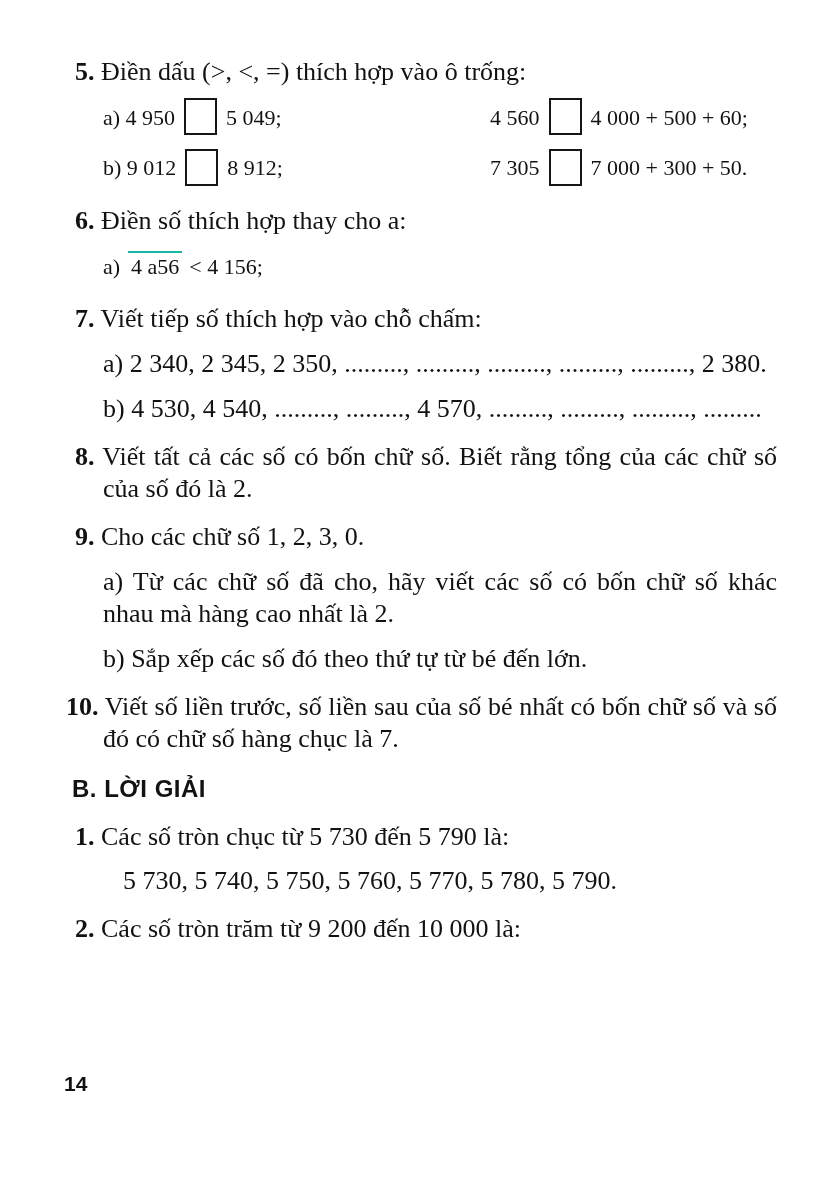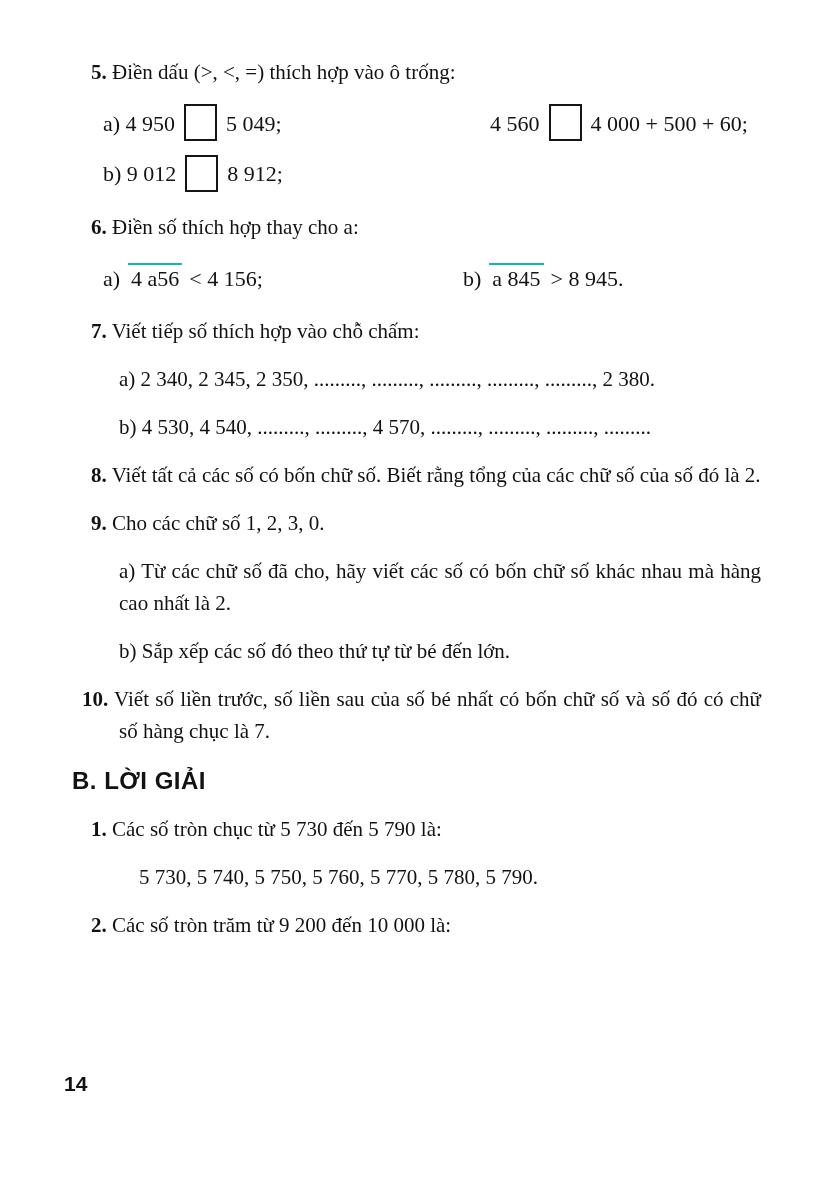--- a/index.html
+++ b/index.html
@@ -7,21 +7,21 @@
     width: 813px; height: 1200px;
     background: #ffffff;
     font-family: "Liberation Serif", "DejaVu Serif", serif;
     color: #121212;
     position: relative;
     overflow: hidden;
   }
   .page-content {
     padding: 56px 36px 0 75px;
   }
-  p { margin: 16px; font-size: 21px; line-height: 32px; font-family: Liberation Serif, serif; }
+  p { margin: 0; font-size: 26px; line-height: 32px; font-family: Liberation Serif, serif; }
   .ex-head { padding-left: 28px; text-indent: -28px; margin-top: 16px; }
   .ex-head.first { margin-top: 0; }
   .hang-10 { text-indent: -37px; }
   .num { font-weight: bold; }
   .sub { padding-left: 28px; margin-top: 13px; }
   .just { text-align: justify; }
   .pair-row {
     display: flex; align-items: center;
     padding-left: 28px; margin-top: 10px;
     font-size: 22px; line-height: 40px;
@@ -71,31 +71,31 @@
         <span>a) 4 950</span><span class="box"></span><span>5 049;</span>
       </div>
       <div class="pair-right">
         <span>4 560</span><span class="box"></span><span>4 000 + 500 + 60;</span>
       </div>
     </div>
     <div class="pair-row">
       <div class="pair-left w5">
         <span>b) 9 012</span><span class="box"></span><span>8 912;</span>
       </div>
+      <div class="pair-right">
+        <span>7 305</span><span class="box"></span><span>7 000 + 300 + 50.</span>
+      </div>
     </div>
   </section>
 
   <section>
     <p class="ex-head"><span class="num">6.</span> <span>Điền số thích hợp thay cho a:</span></p>
     <div class="pair-row">
       <div class="pair-left">
         <span class="lbl">a)</span><span class="over">4 a56</span><span>&lt; 4 156;</span>
-      </div>
-      <div class="pair-right">
-        <span class="lbl">b)</span><span class="over">a 845</span><span>&gt; 8 945.</span>
       </div>
     </div>
   </section>
 
   <section>
     <p class="ex-head"><span class="num">7.</span> <span>Viết tiếp số thích hợp vào chỗ chấm:</span></p>
     <p class="sub">a) 2 340, 2 345, 2 350, ........., ........., ........., ........., ........., 2 380.</p>
     <p class="sub">b) 4 530, 4 540, ........., ........., 4 570, ........., ........., ........., .........</p>
   </section>
 

